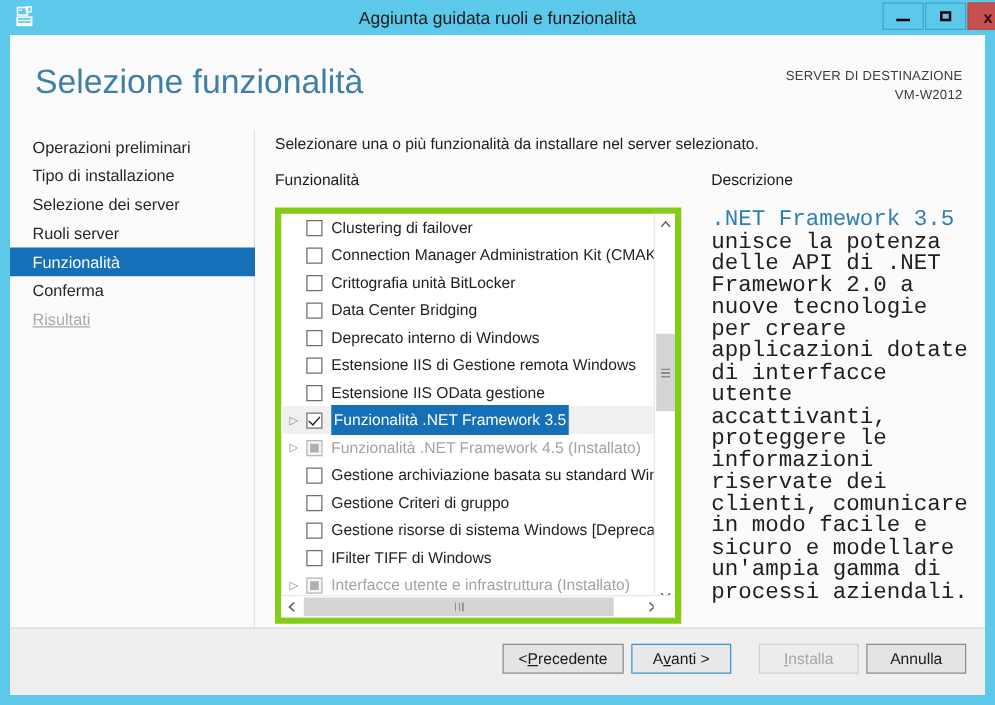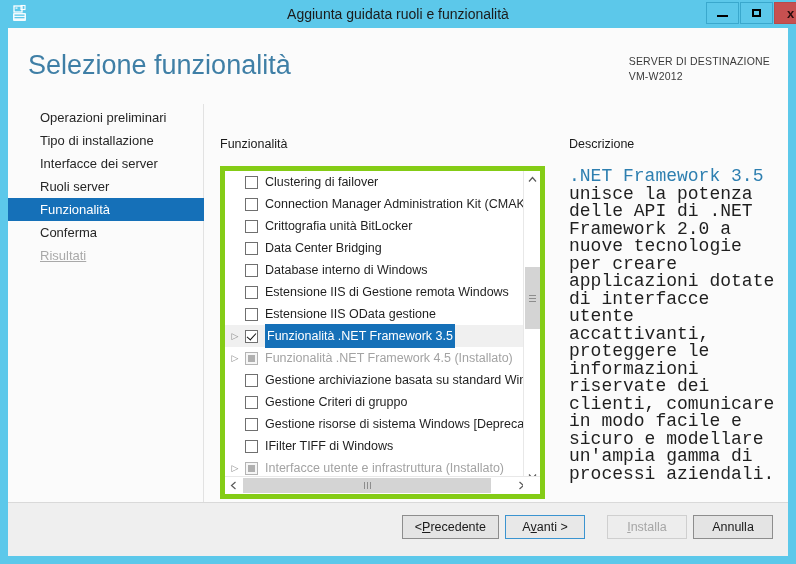--- a/index.html
+++ b/index.html
@@ -102,40 +102,40 @@
     font-size: 27px;
     color: #3f7fa6;
     font-family: "Liberation Sans", sans-serif;
     font-weight: normal;
     letter-spacing: 0px;
     white-space: nowrap;
   }
   .dest-block {
     position: absolute;
     right: 18px; top: 26px;
-    text-align: left;
+    text-align: right;
     font-size: 10.5px;
     color: #3b3b3b;
     line-height: 15px;
     font-family: "Liberation Sans", sans-serif;
   }
   .dest-label { letter-spacing: 0.2px; }
   .dest-server { letter-spacing: 0.2px; }
 
   
   .nav {
     position: absolute;
     left: 0; top: 78px;
     width: 196px;
     height: 410px;
   }
   .nav-item {
     height: 23px;
     line-height: 23px;
-    padding-left: 32px;
+    padding-left: 18px;
     font-size: 13px;
     color: #262626;
     white-space: nowrap;
     cursor: default;
     font-family: "Liberation Sans", sans-serif;
   }
   .nav-item.active {
     background: #1570b8;
     color: #ffffff;
   }
@@ -430,27 +430,28 @@
     <div class="dest-block">
       <div class="dest-label">SERVER DI DESTINAZIONE</div>
       <div class="dest-server">VM-W2012</div>
     </div>
 
     <div class="nav-divider"></div>
 
     <div class="nav">
       <div class="nav-item">Operazioni preliminari</div>
       <div class="nav-item">Tipo di installazione</div>
-      <div class="nav-item">Interfacce dei server</div>
+      <div class="nav-item">Selezione dei server</div>
       <div class="nav-item">Ruoli server</div>
       <div class="nav-item active">Funzionalità</div>
       <div class="nav-item">Conferma</div>
       <div class="nav-item disabled">Risultati</div>
     </div>
 
+    <div class="instruction">Selezionare una o più funzionalità da installare nel server selezionato.</div>
     <div class="col-head features">Funzionalità</div>
     <div class="col-head description">Descrizione</div>
 
     <div class="listbox">
       <div class="list-inner" id="feature-rows">
           <div class="frow">
             <div class="twisty empty"></div>
             <div class="cbox"></div>
             <span class="flabel">Clustering di failover</span>
           </div>
@@ -465,21 +466,21 @@
             <span class="flabel">Crittografia unità BitLocker</span>
           </div>
           <div class="frow">
             <div class="twisty empty"></div>
             <div class="cbox"></div>
             <span class="flabel">Data Center Bridging</span>
           </div>
           <div class="frow">
             <div class="twisty empty"></div>
             <div class="cbox"></div>
-            <span class="flabel">Database interno di Windows</span>
+            <span class="flabel">Deprecato interno di Windows</span>
           </div>
           <div class="frow">
             <div class="twisty empty"></div>
             <div class="cbox"></div>
             <span class="flabel">Estensione IIS di Gestione remota Windows</span>
           </div>
           <div class="frow">
             <div class="twisty empty"></div>
             <div class="cbox"></div>
             <span class="flabel">Estensione IIS OData gestione</span>

